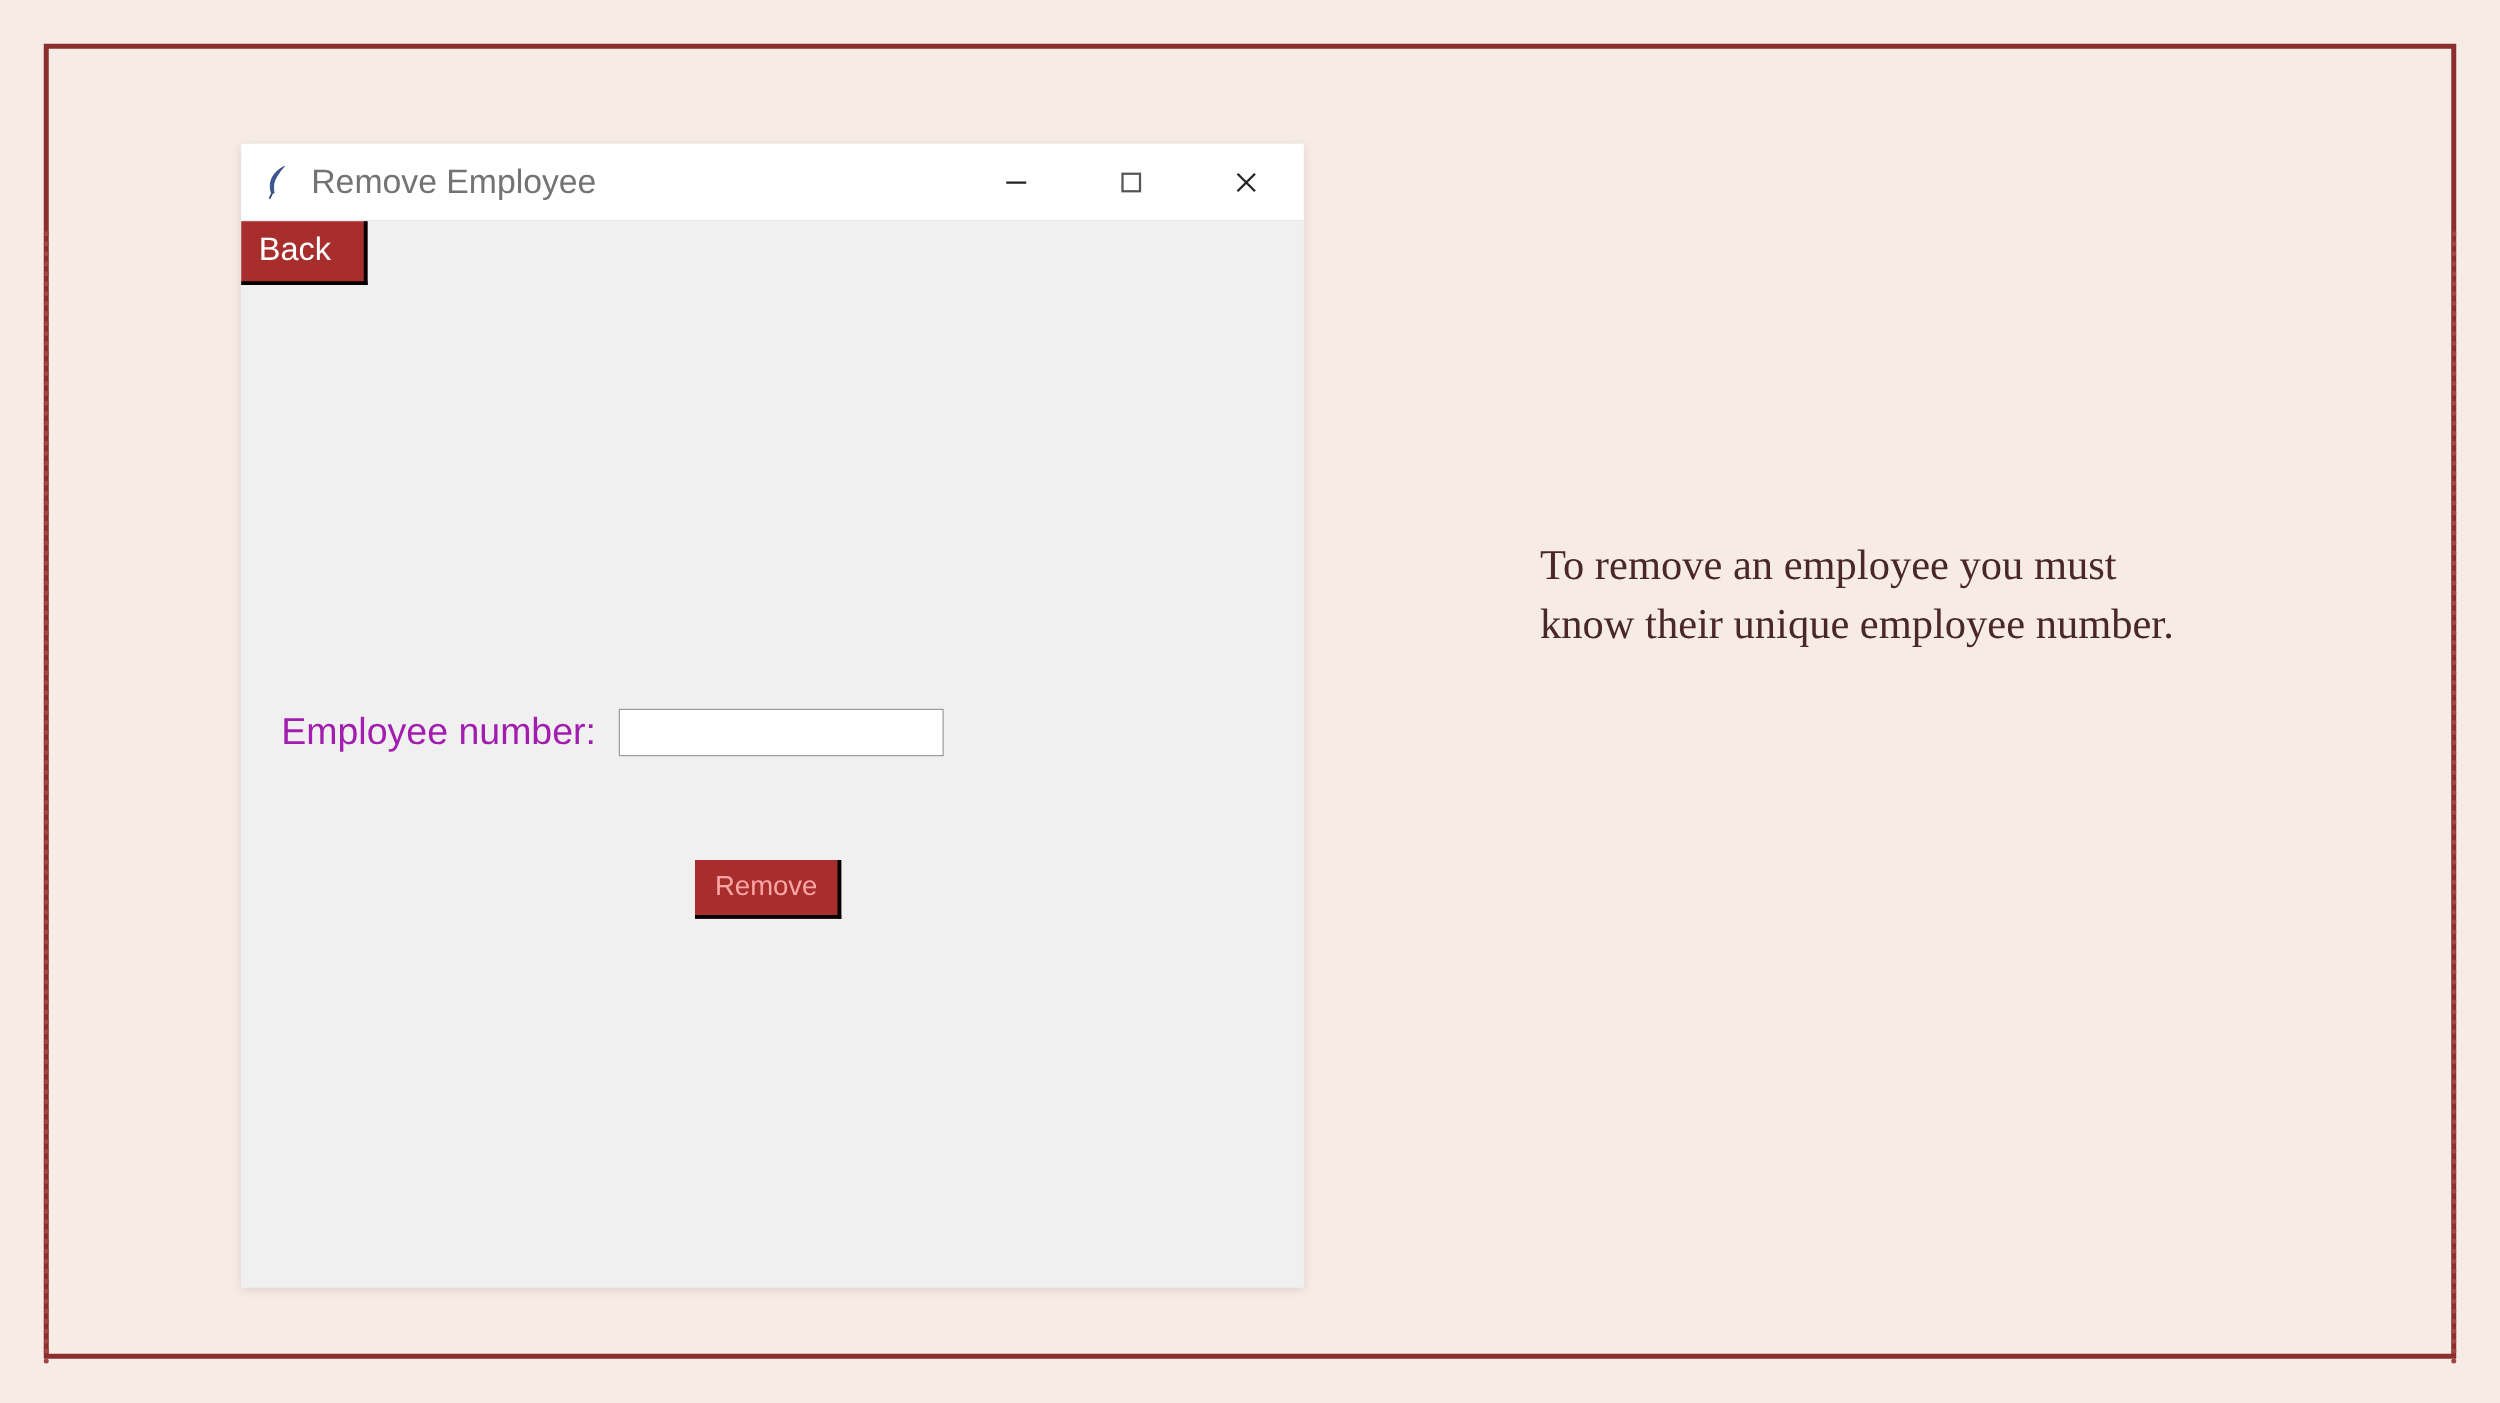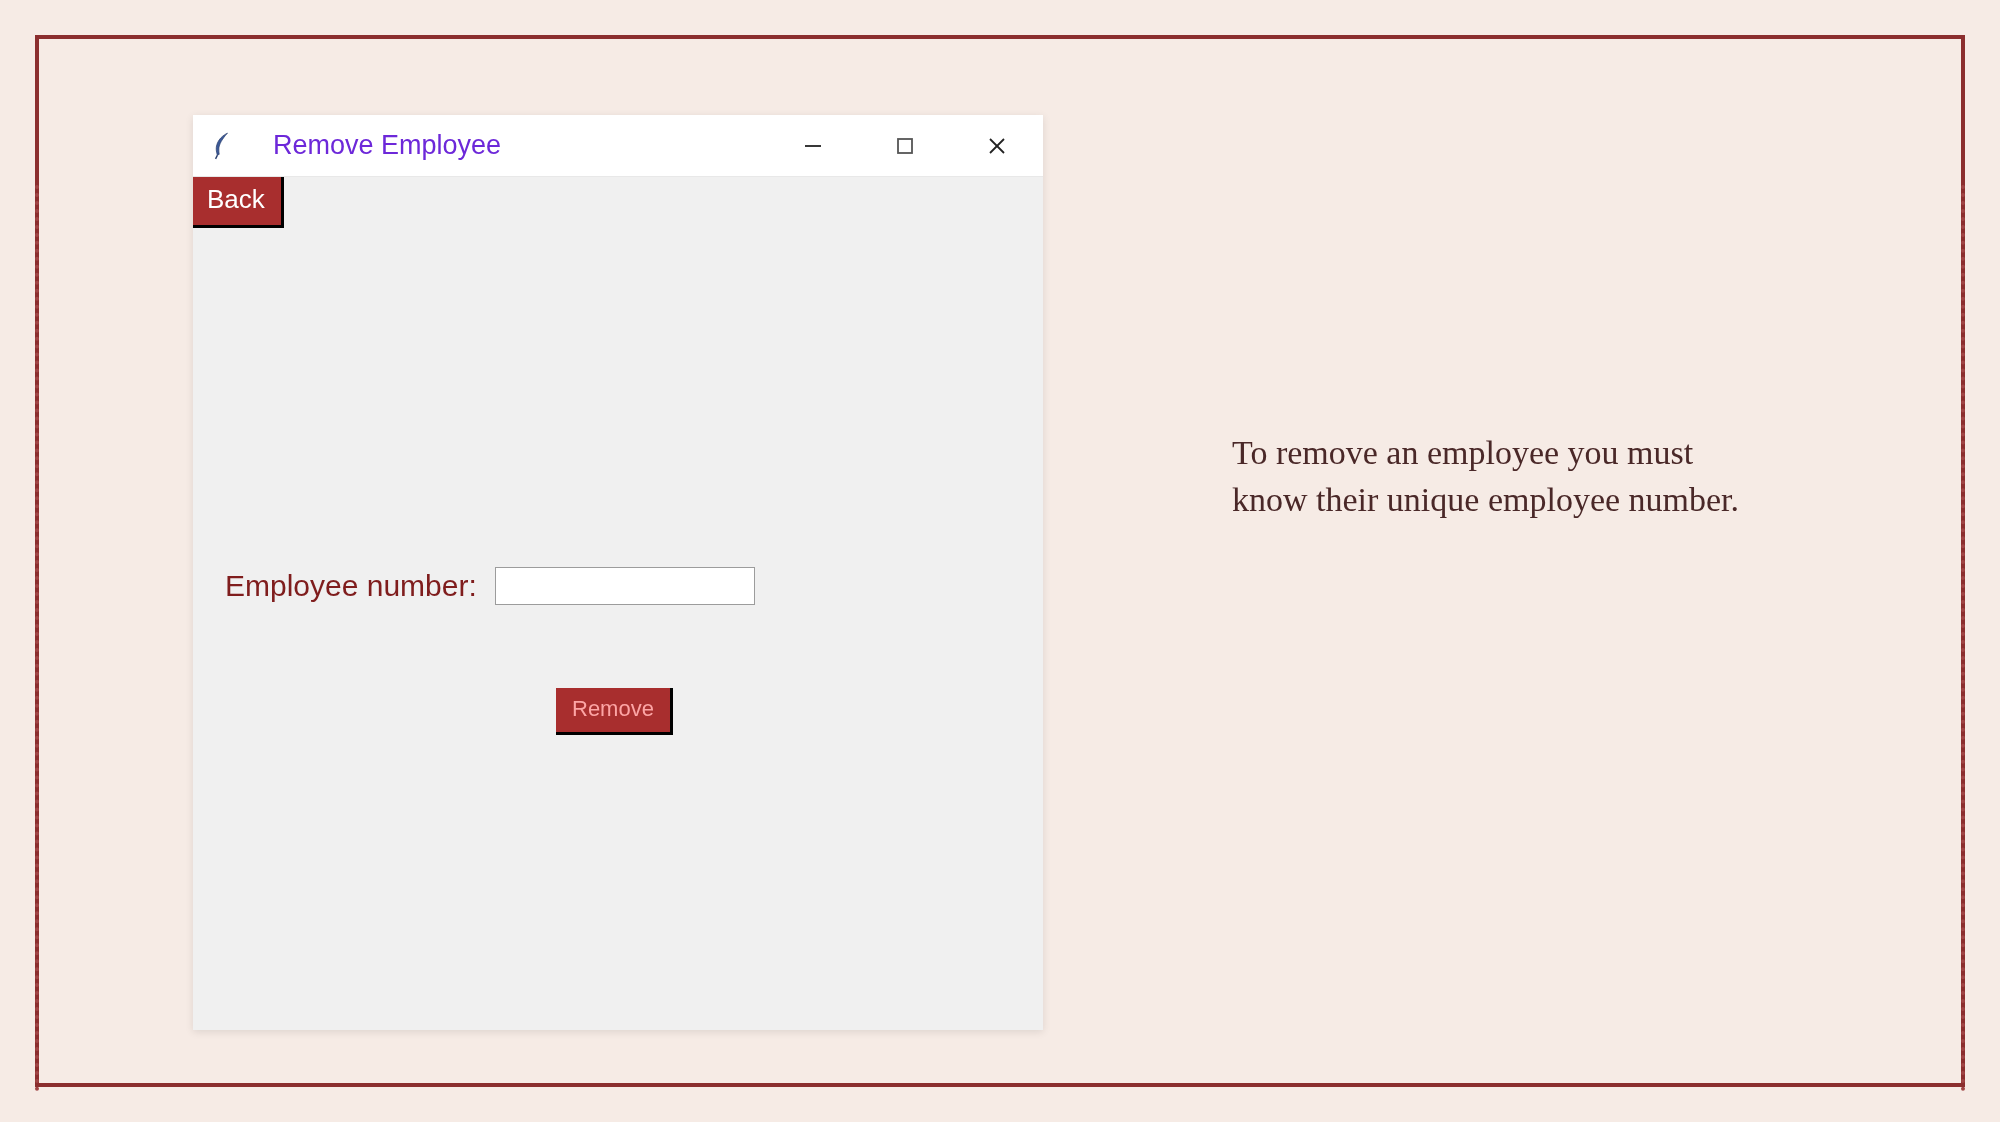--- a/index.html
+++ b/index.html
@@ -64,23 +64,22 @@
       display: flex;
       align-items: center;
       justify-content: center;
     }
     .app-icon svg {
       width: 22px;
       height: 30px;
     }
     .window-title {
       font-size: 27px;
-      color: #6d28d9;
+      color: #737373;
       flex: 1;
-      margin-left: 24px;
     }
     .window-controls {
       display: flex;
       height: 100%;
     }
     .win-btn {
       width: 92px;
       height: 100%;
       display: flex;
       align-items: center;
@@ -100,38 +99,38 @@
       height: calc(100% - 62px);
       background: #f0f0f0;
     }
     .back-button {
       position: absolute;
       top: 0px;
       left: 0px;
       background: #a82e2e;
       color: #fff;
       font-size: 26px;
-      padding: 7px 16px 10px 14px;
+      padding: 7px 26px 10px 14px;
       border: none;
       border-right: 3px solid #000;
       border-bottom: 3px solid #000;
       cursor: pointer;
       font-family: "Segoe UI", Arial, sans-serif;
     }
     .form-row {
       position: absolute;
       top: 390px;
       left: 32px;
       display: flex;
       align-items: center;
       gap: 18px;
     }
     .form-label {
       font-size: 30px;
-      color: #7f1d1d;
+      color: #a21caf;
     }
     .form-input {
       width: 260px;
       height: 38px;
       border: 1px solid #9c9c9c;
       background: #fff;
       font-size: 24px;
       padding: 0 6px;
     }
     .remove-button {

